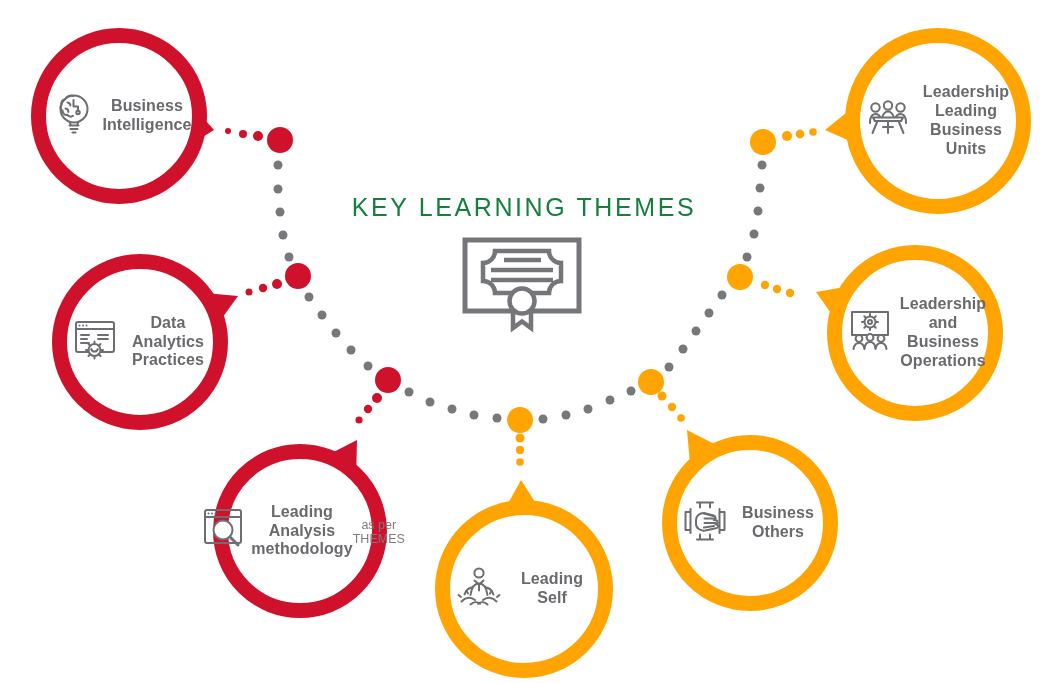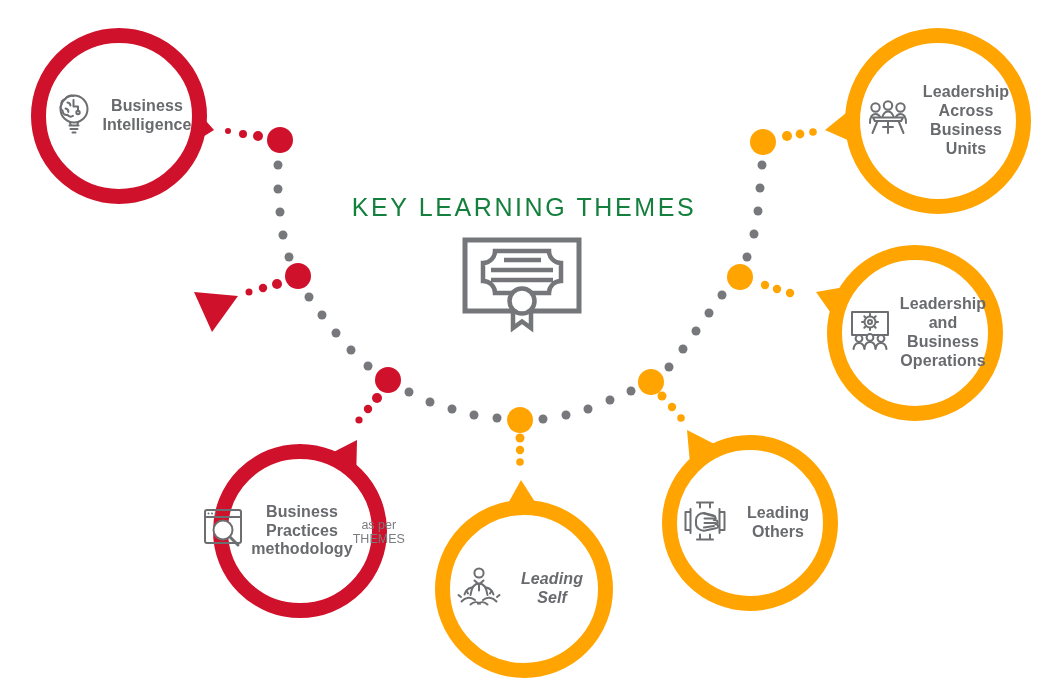--- a/index.html
+++ b/index.html
@@ -22,21 +22,21 @@
   .c-lo  {left:662px; top:435px; width:176px;height:176px;}
   .c-lbo {left:827px; top:245px; width:176px;height:176px;}
   .c-labu{left:845px; top:28px;  width:186px;height:186px;border-width:16px;}
   .theme .icon{margin-bottom:3px;line-height:0;}
   .label{
     font-size:16px;font-weight:bold;color:#696a6d;line-height:1.18;letter-spacing:.1px;
   }
   .c-bi  .label{width:122px;}
   .c-da  .label{width:136px;}
   .c-ba  .label{width:150px;}
-  .c-ls  .label{width:90px;font-style:italic;}
+  .c-ls  .label{width:90px;}
   .c-lo  .label{width:90px;}
   .c-lbo .label{width:118px;}
   .c-labu .label{width:152px;}
   .sublabel{font-size:12.5px;font-weight:normal;color:#7a7b7e;margin-top:2px;}
   .title{
     position:absolute;z-index:1;left:524px;top:193px;transform:translateX(-50%);
     white-space:nowrap;font-size:25px;letter-spacing:2.6px;color:#15803d;font-weight:normal;
   }
   .cert{position:absolute;z-index:1;left:461px;top:237px;line-height:0;}
   .lineicon{stroke:#6D6E71;fill:none;stroke-width:2;stroke-linecap:round;stroke-linejoin:round;}
@@ -138,36 +138,55 @@
         <path d="M27.5 10 v6.5 h4.5 v4"></path>
         <circle cx="32" cy="22.5" r="1.7"></circle>
         <path d="M24 32.5 l.6 2.5 M32 32.5 l-.6 2.5"></path>
         <path d="M23.5 35.5 h9 M24.5 39 h7 M26.5 42.5 h3"></path>
       </g>
         </svg>
     </span>
     <div class="label">Business Intelligence</div>
   </div>
 
+  <div class="theme red c-da">
+    <span class="icon">
+      <svg width="56" height="46" viewBox="0 0 56 46">
+          <g class="lineicon">
+        <rect x="9" y="4" width="38" height="30" rx="2"></rect>
+        <path d="M9 11 h38"></path>
+        <circle cx="12.5" cy="7.5" r="1" fill="#6D6E71" stroke="none"></circle>
+        <circle cx="16" cy="7.5" r="1" fill="#6D6E71" stroke="none"></circle>
+        <circle cx="19.5" cy="7.5" r="1" fill="#6D6E71" stroke="none"></circle>
+        <path d="M14 17 h8 M14 21 h6 M14 25 h8"></path>
+        <path d="M31 17 h10 M31 21 h10"></path>
+        <circle cx="27.5" cy="32" r="6" fill="#fff"></circle>
+        <path d="M27.5 23.5 v2.5 M27.5 40.5 v-2.5 M19 32 h2.5 M36 32 h-2.5 M21.5 26 l1.8 1.8 M33.5 38 l-1.8-1.8 M21.5 38 l1.8-1.8 M33.5 26 l-1.8 1.8"></path>
+        <path d="M24.2 31 a3.4 3.4 0 0 0 6.6 0"></path>
+      </g>
+        </svg>
+    </span>
+    <div class="label">Data Analytics Practices</div>
+  </div>
 
   <div class="theme red c-ba">
     <span class="icon">
       <svg width="56" height="48" viewBox="0 0 56 48">
           <g class="lineicon">
         <rect x="10" y="4" width="36" height="33" rx="2"></rect>
         <path d="M10 11 h36"></path>
         <circle cx="13.5" cy="7.5" r="1" fill="#6D6E71" stroke="none"></circle>
         <circle cx="17" cy="7.5" r="1" fill="#6D6E71" stroke="none"></circle>
         <circle cx="20.5" cy="7.5" r="1" fill="#6D6E71" stroke="none"></circle>
         <circle cx="28" cy="24" r="9.5" fill="#fff"></circle>
         <path d="M35 31 l8 8" stroke-width="3"></path>
       </g>
         </svg>
     </span>
-    <div class="label">Business Practices methodology</div>
+    <div class="label">Leading Analysis methodology</div>
     <div class="sublabel">as per THEMES</div>
   </div>
 
   <div class="theme orange c-ls">
     <span class="icon">
       <svg width="56" height="48" viewBox="0 0 56 48">
           <g class="lineicon">
         <circle cx="28" cy="9" r="4.6"></circle>
         <path d="M23.5 16.5 l4.5 4 4.5-4 M28 20.5 v6"></path>
         <path d="M19.5 31 c1-8 4.5-11.5 8.5-11.5 c4 0 7.5 3.5 8.5 11.5"></path>
@@ -186,21 +205,21 @@
           <g class="lineicon">
         <path d="M13.5 17 h-5 v18 h5 M13.5 14 v24"></path>
         <path d="M42.5 17 h5 v18 h-5 M42.5 14 v24"></path>
         <path d="M20 7.5 h16 M23 7.5 v5 M33 7.5 v5"></path>
         <path d="M20 44.5 h16 M23 44.5 v-5 M33 44.5 v-5"></path>
         <path fill="#fff" d="M19 25 c0-4 3.5-7 8-7 l9.5 2.5 c2.8.8 2.6 4 .2 4.6 l2 .2 c2.6.4 2.4 3.8-.3 3.9 l1.2.3 c2.5.6 1.8 3.8-.8 3.8 l-10.5 2.2 c-5 .8-9.3-2.5-9.3-6.5z"></path>
         <path d="M27 18.5 l9.5 2.5 M27.5 23.5 h11 M27.5 28 h11 M27 32.5 l10-1.5"></path>
       </g>
         </svg>
     </span>
-    <div class="label">Leading Others</div>
+    <div class="label">Business Others</div>
   </div>
 
   <div class="theme orange c-lbo">
     <span class="icon">
       <svg width="56" height="46" viewBox="0 0 56 46">
           <g class="lineicon">
         <rect x="10" y="3" width="36" height="23"></rect>
         <circle cx="28" cy="13" r="5.5" fill="#fff"></circle>
         <circle cx="28" cy="13" r="2"></circle>
         <path d="M28 5 v2 M28 19 v2 M20 13 h2.2 M36 13 h-2.2 M22.3 7.3 l1.5 1.5 M33.7 18.7 l-1.5-1.5 M22.3 18.7 l1.5-1.5 M33.7 7.3 l-1.5 1.5"></path>
@@ -224,16 +243,16 @@
         <circle cx="28" cy="7.5" r="4.2"></circle>
         <circle cx="40.5" cy="9.5" r="4.2"></circle>
         <path d="M10 25 c0-6 2.5-9 5.5-9 c2 0 3.8 1.2 4.8 3.6"></path>
         <path d="M46 25 c0-6-2.5-9-5.5-9 c-2 0-3.8 1.2-4.8 3.6"></path>
         <path d="M22.5 18.5 c1.2-3.4 3.2-5 5.5-5 c2.3 0 4.3 1.6 5.5 5"></path>
         <path fill="#fff" d="M13 19.5 h30 l-1.8 3.5 h-26.4 z"></path>
         <path d="M17.5 23 l-5 12 M38.5 23 l5 12 M28 23 v12 M23 29 h10"></path>
       </g>
         </svg>
     </span>
-    <div class="label">Leadership Across Business Units</div>
+    <div class="label">Leadership Leading Business Units</div>
   </div>
 
 </div>
 
 </body></html>

